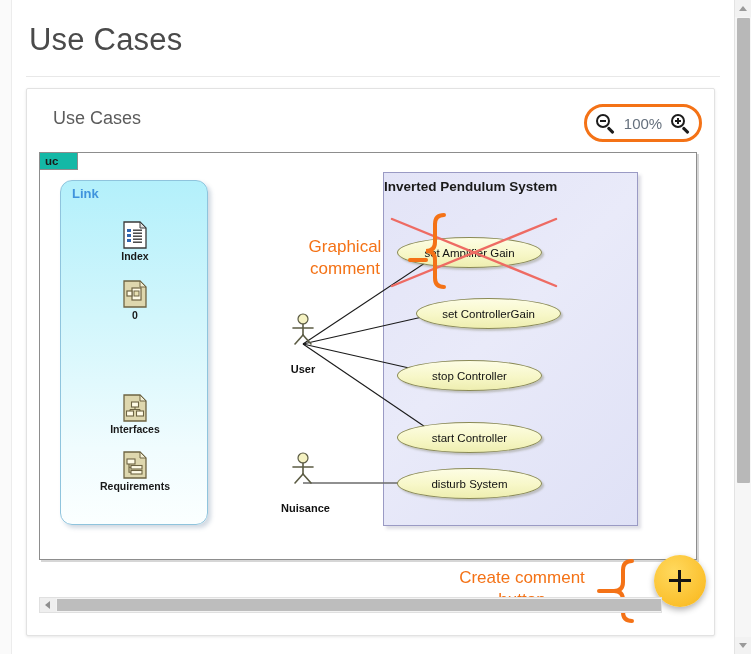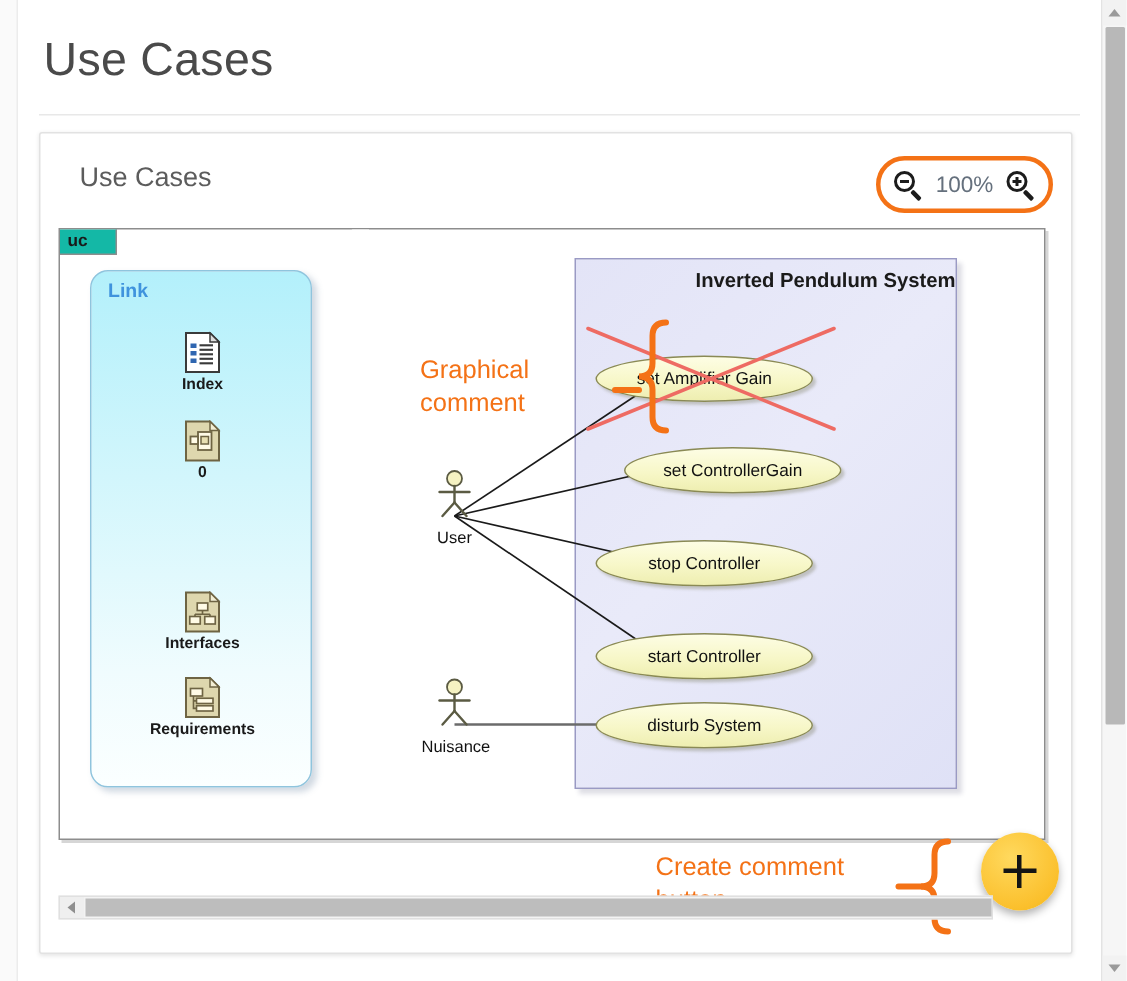--- a/index.html
+++ b/index.html
@@ -80,36 +80,36 @@
                 box-shadow:3px 3px 4px rgba(90,120,150,.28); }
   #link-label { position:absolute; left:11px; top:5px; font-size:13px; font-weight:bold; color:#3f93dd;text-align:right; }
   .lp-item { position:absolute; left:0; width:148px; text-align:center; }
   .lp-item .cap { font-size:10.5px; color:#1a1a1a; font-weight:bold; margin-top:1px; }
   .doc-ic { width:24px; height:28px; margin:0 auto; position:relative; }
 
   
   #sysbox { position:absolute; left:343px; top:19px; width:255px; height:354px;
             background:linear-gradient(135deg,#e3e4f7 0%,#e9eaf9 45%,#dfe1f6 100%);
             border:1px solid #9a9ac4; box-shadow:3px 3px 3px rgba(70,70,110,.18); }
-  #sysbox-title { position:absolute; left:0; right:0; top:6px; text-align:right;
+  #sysbox-title { position:absolute; left:0; right:0; top:6px; text-align:left;
                   font-size:13.5px; font-weight:bold; color:#1a1a1a; }
 
   
   .uc { position:absolute; width:145px; height:31px; border-radius:50%;
         background:linear-gradient(180deg,#fdfde4 0%,#f7f7c8 55%,#eeeeb0 100%);
         border:1px solid #8a8a55; box-shadow:2px 2px 2px rgba(80,80,40,.26);
         display:flex; align-items:center; justify-content:center;
         font-size:11.5px; color:#111; white-space:nowrap; }
 
   
   .actor { position:absolute; width:44px; text-align:center; }
-  .actor .cap { font-size:11px; font-weight:normal; color:#111; margin-top:1px; }
-
-  
-  .ann-txt { position:absolute; color:#f47216; font-size:17px; line-height:22px; }
+  .actor .cap { font-size:11px; font-weight:bold; color:#111; margin-top:12px; }
+
+  
+  .ann-txt { position:absolute; color:#f47216; font-size:17px; line-height:22px; text-align:center; }
 
   
   #fab { position:absolute; right:8px; bottom:28px; width:52px; height:52px; border-radius:50%;
          background:radial-gradient(circle at 38% 32%, #ffd95e 0%, #fbc02d 70%, #f0b519 100%);
          box-shadow:0 3px 6px rgba(0,0,0,.30);
          display:flex; align-items:center; justify-content:center; }
   #fab .plus { position:relative; width:22px; height:22px; }
   #fab .plus:before, #fab .plus:after { content:""; position:absolute; background:#141414; }
   #fab .plus:before { left:9px; top:0; width:3px; height:22px; }
   #fab .plus:after  { left:0; top:9px; width:22px; height:3px; }

